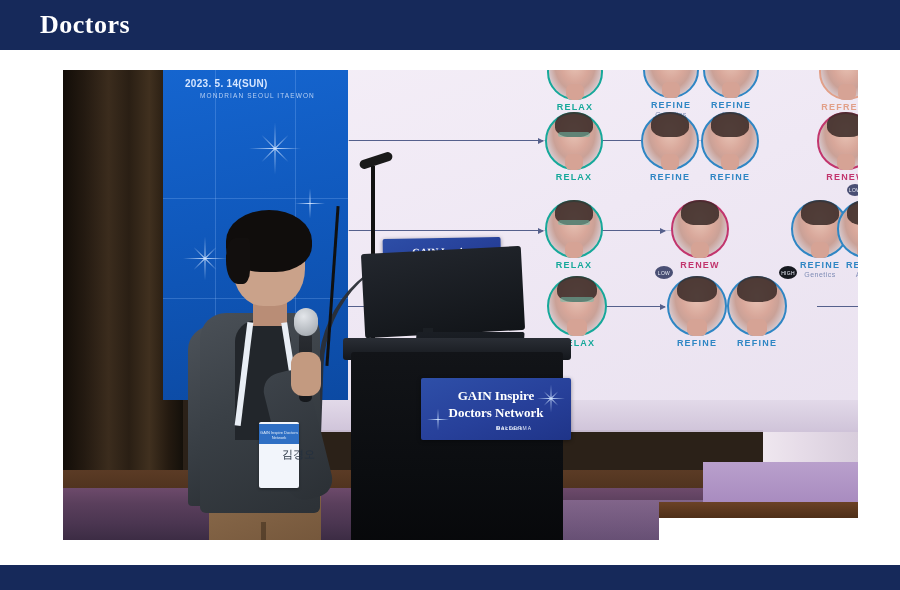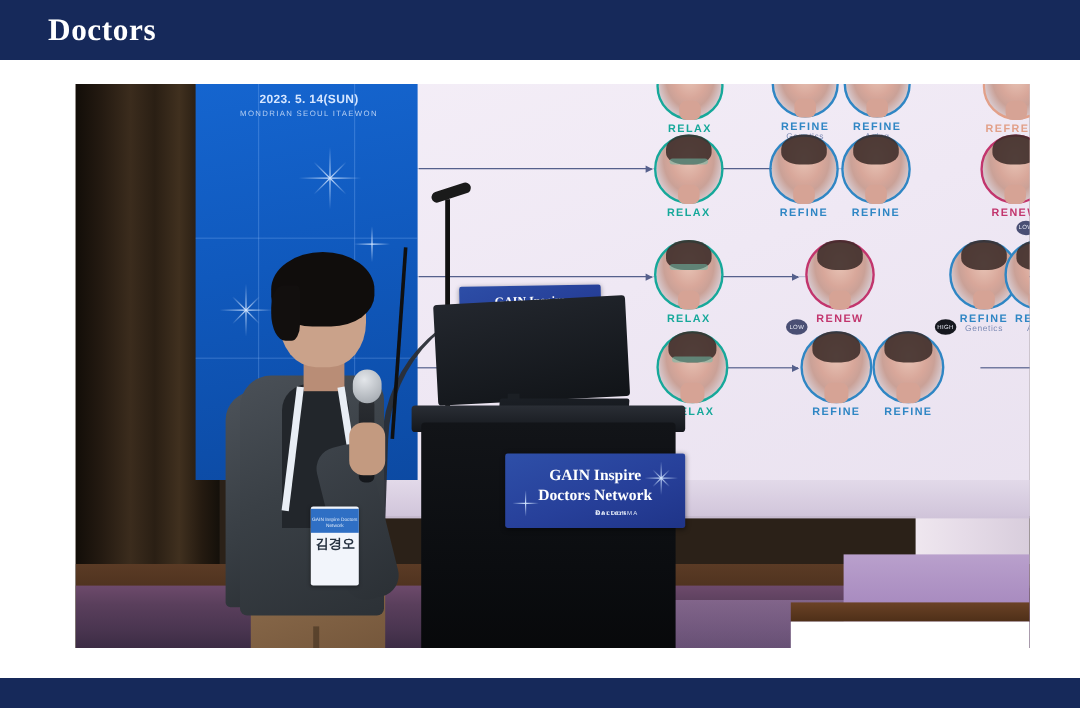--- a/index.html
+++ b/index.html
@@ -69,21 +69,21 @@
   .hline{height:1px;background:#9aa3c2;opacity:.6;}
   .chip{border-radius:50%;background:#4a4f74;color:#e9ecf6;font-size:5px;
       display:flex;align-items:center;justify-content:center;letter-spacing:.3px;}
   .slidefoot{color:#8d93ae;font-size:7px;letter-spacing:.4px;}
 
   
   .backdrop{
     left:100px;top:0;width:185px;height:330px;
     background:linear-gradient(170deg,#1565cf 0%,#1059bd 45%,#0c4aa3 100%);
   }
-  .bd-date{left:122px;top:8px;width:145px;text-align:center;color:#d6e6ff;
+  .bd-date{left:122px;top:8px;width:145px;color:#d6e6ff;
      font-size:10px;font-weight:700;letter-spacing:.3px;}
   .bd-venue{left:122px;top:22px;width:145px;text-align:center;color:#b6cff3;
      font-size:6.5px;letter-spacing:1.1px;}
   .spark{background:
       radial-gradient(closest-side,rgba(255,255,255,.0) 0,rgba(255,255,255,0) 100%);}
   .spark i{position:absolute;left:50%;top:50%;transform-origin:50% 50%;
       background:linear-gradient(90deg,rgba(160,200,255,0),#cfe3ff,rgba(160,200,255,0));
       height:1px;border-radius:1px;}
   .grid-v{width:1px;background:rgba(150,195,255,.25);}
   .grid-h{height:1px;background:rgba(150,195,255,.25);}
@@ -103,22 +103,22 @@
       background:linear-gradient(150deg,#4c5259 0%,#383e44 60%,#2a2f34 100%);}
   .shirt{left:172px;top:250px;width:56px;height:120px;border-radius:22px 22px 0 0;
       background:#22262b;}
   .lanyard-l{left:178px;top:252px;width:6px;height:104px;background:#e9eef5;
       transform:rotate(7deg);}
   .lanyard-r{left:226px;top:252px;width:6px;height:100px;background:#e9eef5;
       transform:rotate(-9deg);}
   .badge{left:196px;top:352px;width:40px;height:66px;background:#f2f5fb;
       border-radius:2px;box-shadow:0 1px 3px rgba(0,0,0,.35);}
   .badge-top{left:0;top:2px;width:40px;height:20px;background:#2f6fc4;}
-  .badge-name{left:4px;top:26px;width:40px;text-align:left;color:#24303f;
-      font-size:11px;font-weight:700;line-height:13px;}
+  .badge-name{left:16px;top:26px;width:40px;text-align:right;color:#24303f;
+      font-size:11px;font-weight:400;line-height:13px;}
   .badge-sub{left:0;top:52px;width:40px;text-align:center;color:#8d96a6;font-size:4px;}
   .arm{left:212px;top:300px;width:46px;height:130px;border-radius:18px;
       background:linear-gradient(160deg,#3d434a,#2b3035);transform:rotate(-14deg);}
   .hand{left:228px;top:282px;width:30px;height:44px;border-radius:12px;background:#c39a80;}
   .mic-head{left:231px;top:238px;width:24px;height:28px;border-radius:12px;
       background:radial-gradient(circle at 40% 30%,#e3e6ea,#9aa0a7);}
   .mic-body{left:236px;top:262px;width:13px;height:70px;border-radius:5px;
       background:linear-gradient(180deg,#2b2e33,#15181c);}
   .pants{left:146px;top:420px;width:112px;height:120px;
       background:linear-gradient(160deg,#8a6a4b 0%,#76583c 55%,#5d452e 100%);

